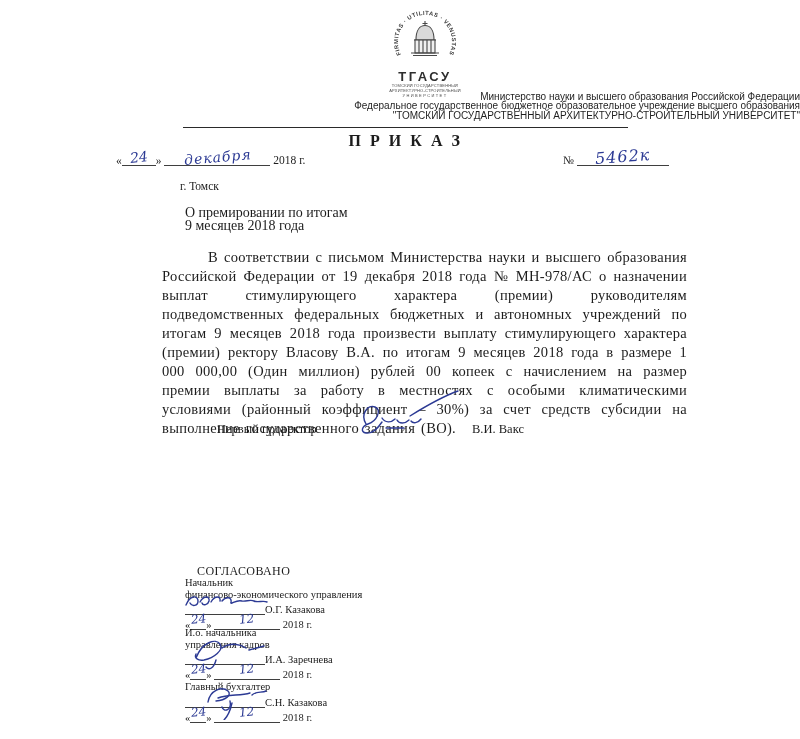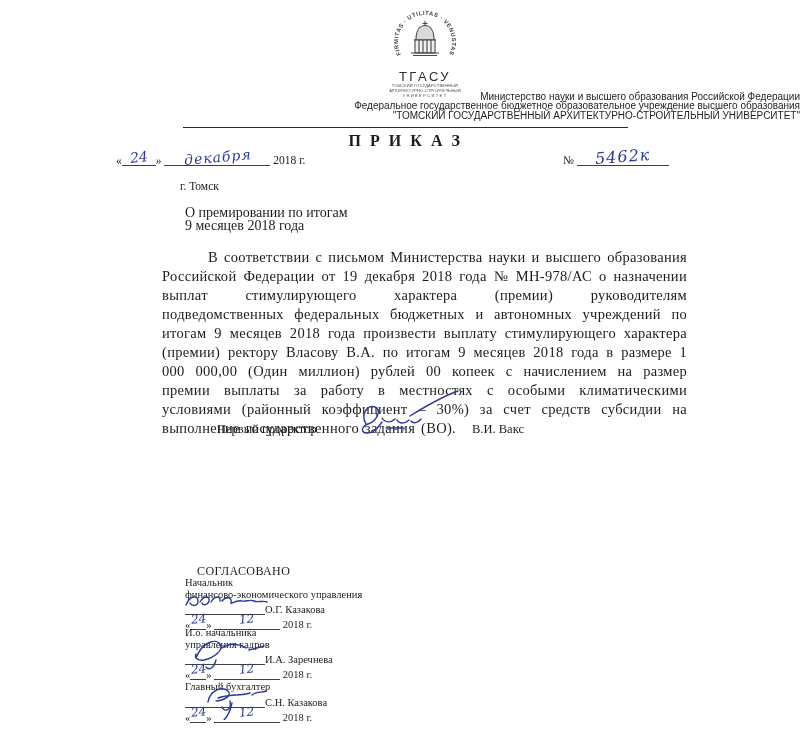--- a/index.html
+++ b/index.html
@@ -7,21 +7,21 @@
     position:relative;width:800px;height:739px;background:#ffffff;
     font-family:"Liberation Serif",serif;color:var(--text,#1c1c1c);
     overflow:hidden;
   }
   .abs{position:absolute;}
 
   
   .logo{left:382px;top:10px;width:86px;text-align:center;}
   .emblem{display:block;margin:0 auto;}
   .motto-text{font-family:"Liberation Sans",sans-serif;font-size:5.8px;letter-spacing:0.55px;fill:#3d3d3d;font-weight:bold;}
-  .acronym{font-family:"Liberation Sans",sans-serif;font-weight:normal;font-size:13px;letter-spacing:2.5px;color:#2e2e2e;margin-top:-3px;}
+  .acronym{font-family:"Liberation Sans",sans-serif;font-weight:bold;font-size:13px;letter-spacing:2.5px;color:#2e2e2e;margin-top:-3px;}
   .logo-sub{font-family:"Liberation Sans",sans-serif;font-size:4px;line-height:4.6px;color:#4a4a4a;letter-spacing:0.2px;}
   .logo-sub.spaced{letter-spacing:1.4px;margin-top:0.5px;}
 
   
   .header{left:0;top:92px;width:800px;text-align:right;font-family:"Liberation Sans",sans-serif;
           font-size:10px;line-height:9.4px;color:#1f1f1f;}
   .rule{left:183px;top:127px;width:445px;border-top:1.6px solid #2a2a2a;height:0;}
   .doc-type{left:183px;top:132px;width:445px;text-align:center;font-weight:bold;font-size:16px;letter-spacing:2.5px;}
 
   

